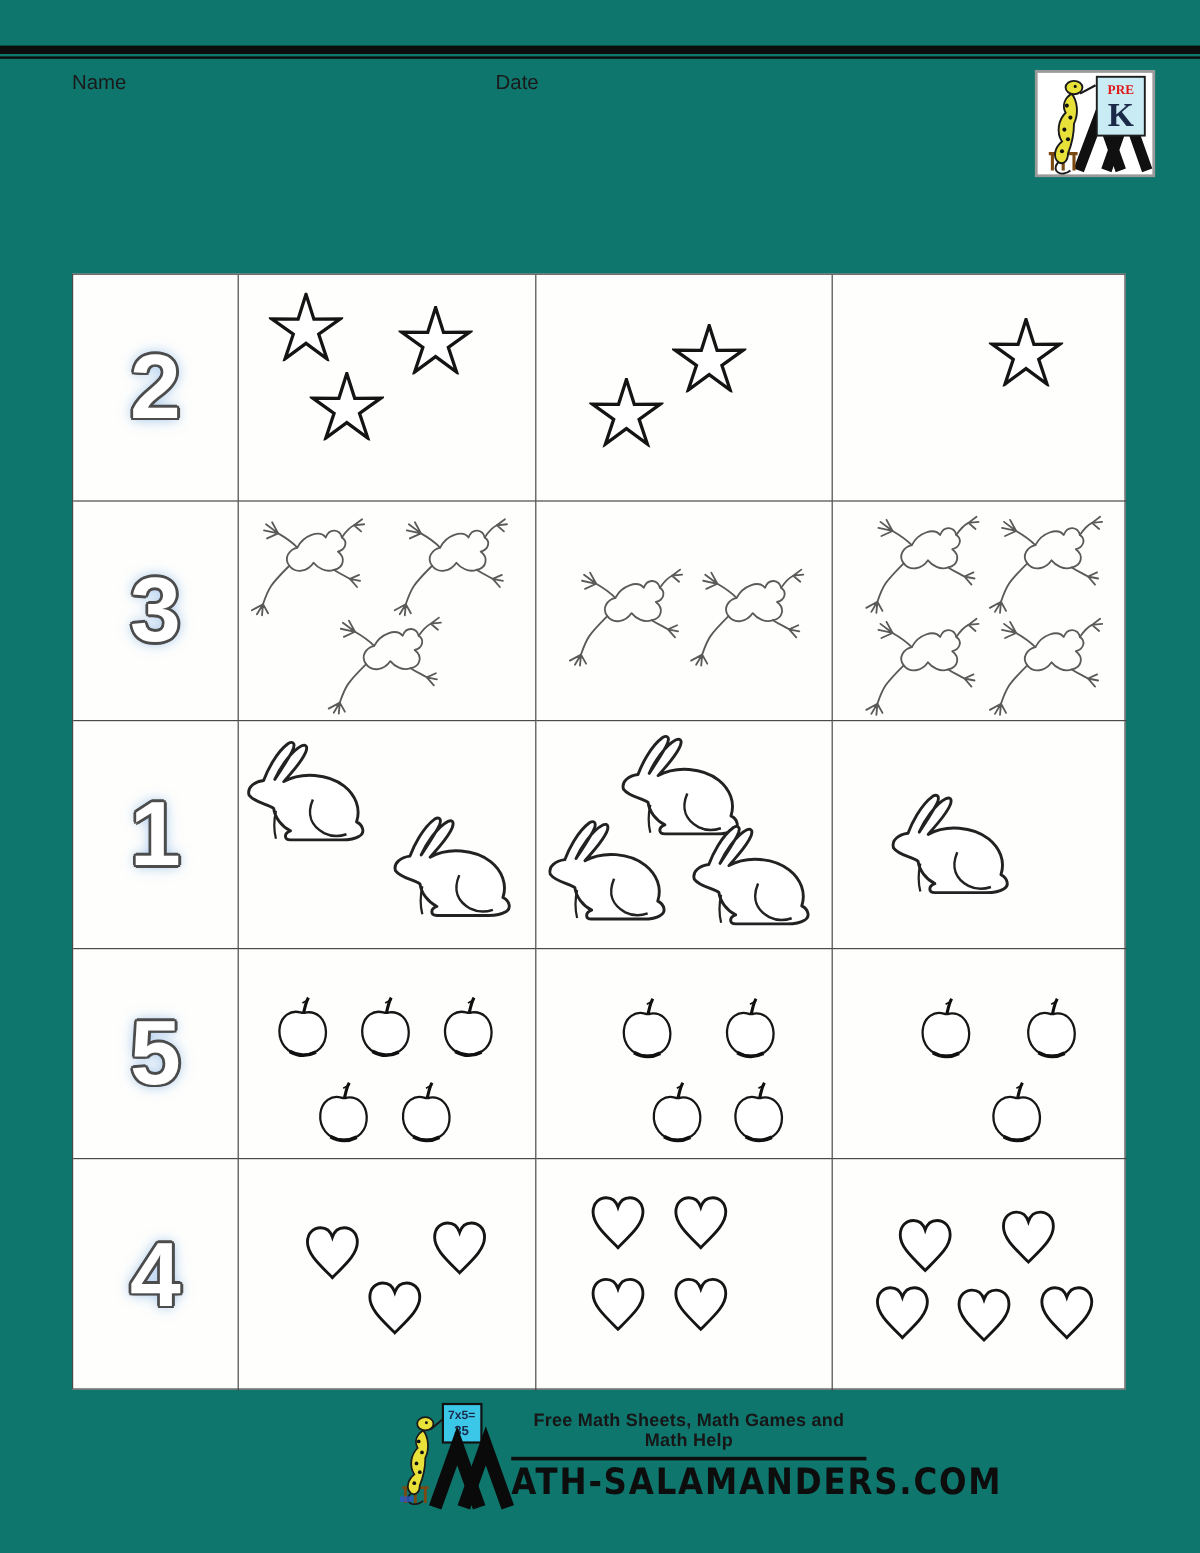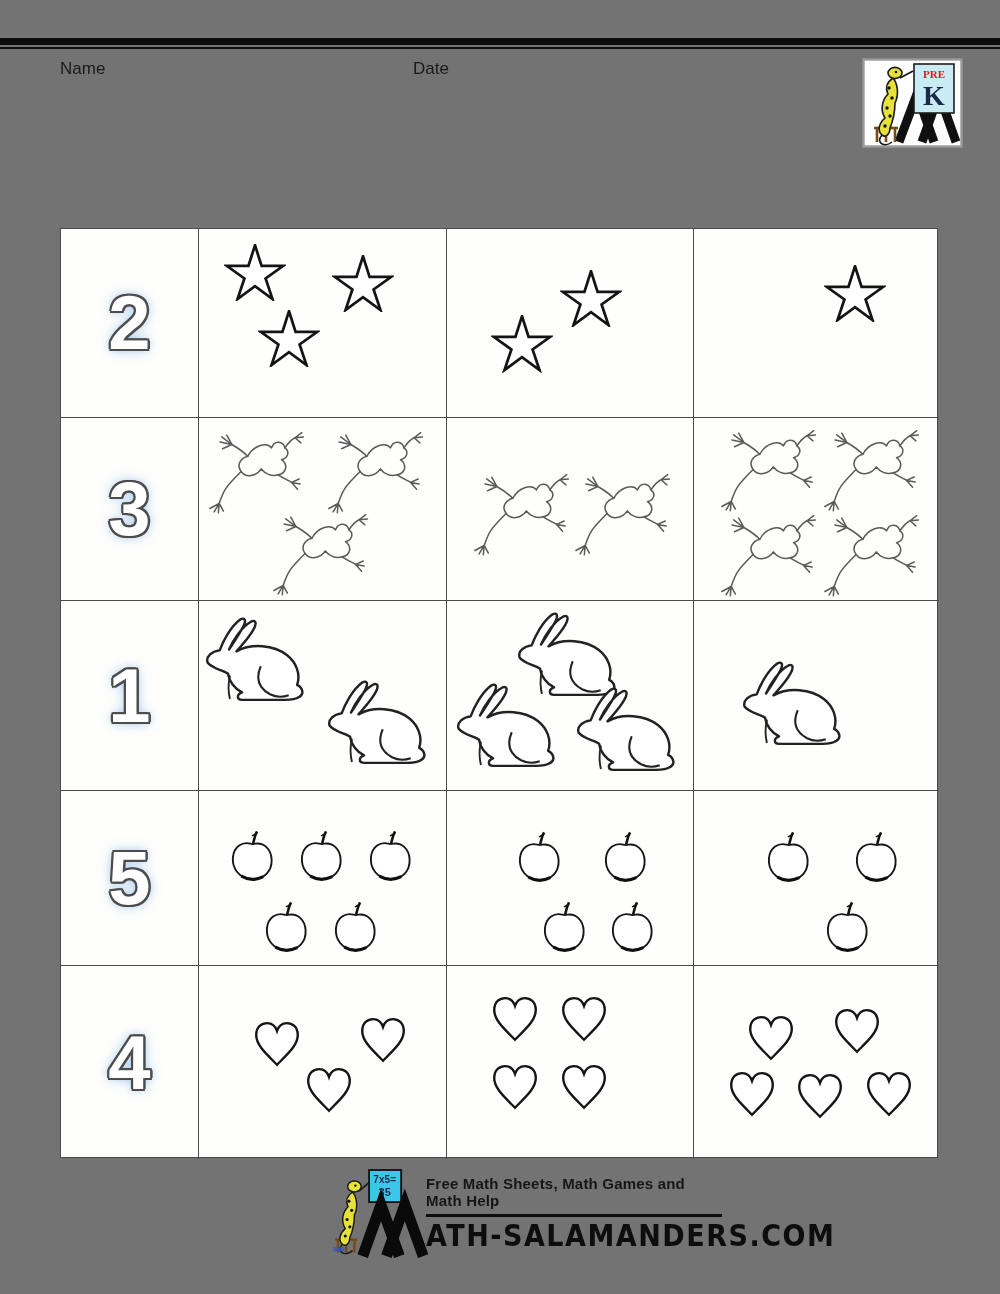--- a/index.html
+++ b/index.html
@@ -1,18 +1,18 @@
 <!DOCTYPE html>
 <html><head>
 <meta charset="utf-8">
 <style>
   html,body{margin:0;padding:0;background:#e8e8e8;}
   .page{
     position:relative;width:1000px;height:1294px;margin:0 auto;
-    background:#737373;overflow:hidden;
+    background:#0f766e;overflow:hidden;
     font-family:"Liberation Sans","DejaVu Sans",sans-serif;color:#1a1a1a;
   }
   .rule-thick{position:absolute;left:0;top:38px;width:1000px;height:7px;background:#0c0c0c;}
   .rule-thin{position:absolute;left:0;top:47px;width:1000px;height:2px;background:#0c0c0c;}
   .name-label{position:absolute;left:60px;top:59px;font-size:17px;}
   .date-label{position:absolute;left:413px;top:59px;font-size:17px;text-align:center;}
   .prek-logo{position:absolute;left:862px;top:58px;width:101px;height:90px;}
   .title{
     position:absolute;left:0;top:102px;width:1000px;text-align:center;
     font-size:35px;font-weight:bold;letter-spacing:1px;
@@ -41,21 +41,21 @@
     text-shadow:
       -2.4px 0 0 #4c4c4c, 2.4px 0 0 #4c4c4c, 0 -2.4px 0 #4c4c4c, 0 2.4px 0 #4c4c4c,
       -1.7px -1.7px 0 #4c4c4c, 1.7px -1.7px 0 #4c4c4c, -1.7px 1.7px 0 #4c4c4c, 1.7px 1.7px 0 #4c4c4c,
       0 0 9px #a6c7ea, 0 0 15px #bdd7f3;
   }
   .shape{position:absolute;}
   .shape svg{display:block;width:100%;height:auto;}
   .footer{position:absolute;left:326px;top:1166px;display:flex;align-items:flex-start;}
   .footer-logo{width:110px;height:96px;flex:0 0 auto;}
   .footer-right{margin-left:-10px;width:296px;padding-top:9px;}
-  .footer-tagline{font-size:15px;font-weight:bold;color:#161616;letter-spacing:0.2px;}
+  .footer-tagline{font-size:15px;font-weight:bold;text-align:center;color:#161616;letter-spacing:0.2px;}
   .footer-rule{height:3px;background:#0e0e0e;margin-top:5px;}
   .footer-site{
     margin-top:1px;font-family:"DejaVu Sans",sans-serif;font-size:27px;font-weight:bold;
     letter-spacing:1.5px;color:#0d0d0d;transform:scaleY(1.12);transform-origin:top left;
     white-space:nowrap;
   }
 </style>
 </head>
 <body>
 

